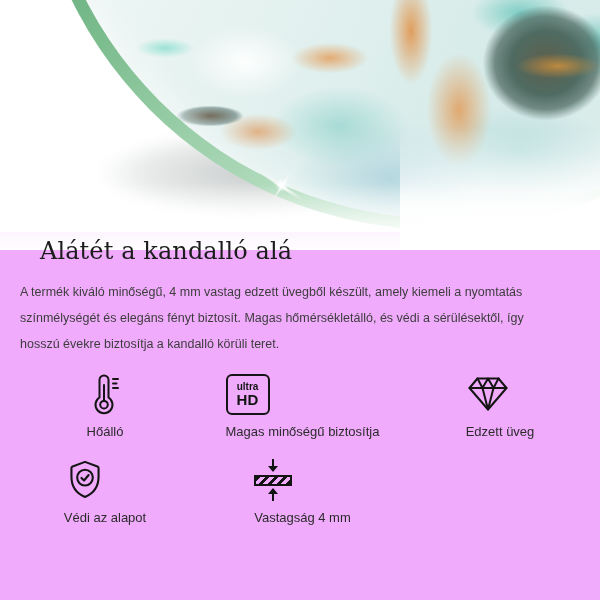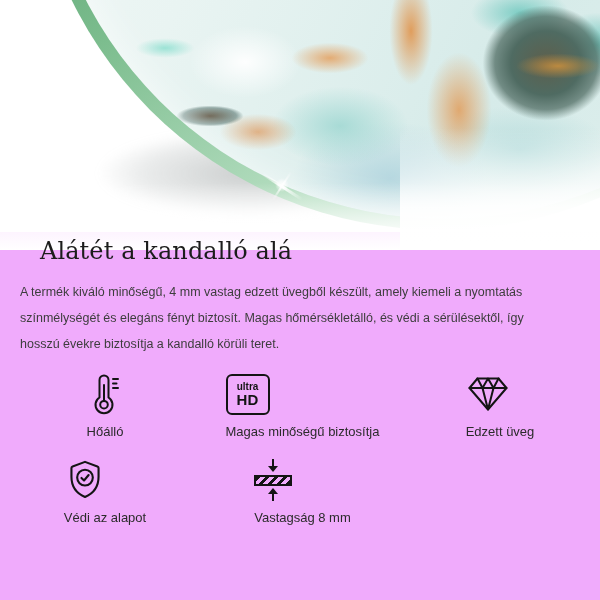--- a/index.html
+++ b/index.html
@@ -151,18 +151,18 @@
       <div class="feature">
         <div class="icon-box">
           <div class="thick-icon">
             <div class="ta-shaft"></div>
             <div class="ta-head-down"></div>
             <div class="thick-bar"></div>
             <div class="ta-head-up"></div>
             <div class="ta-shaft"></div>
           </div>
         </div>
-        <div class="label">Vastagság 8 mm</div>
+        <div class="label">Vastagság 4 mm</div>
       </div>
 
     </div>
   </div>
 </div>
 
 </body></html>

